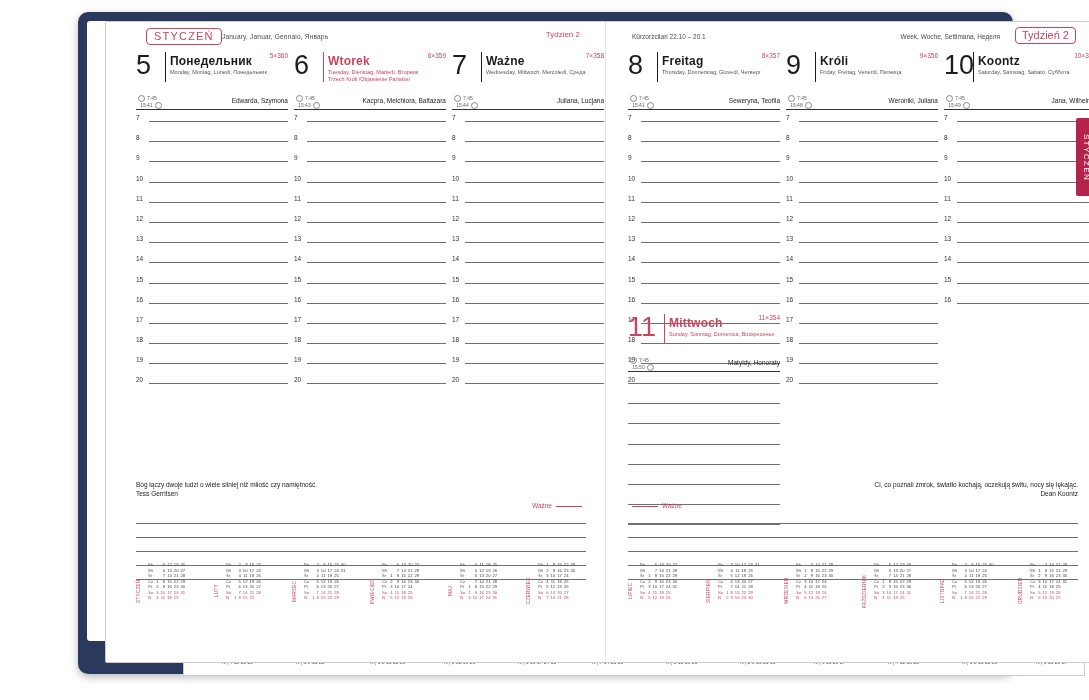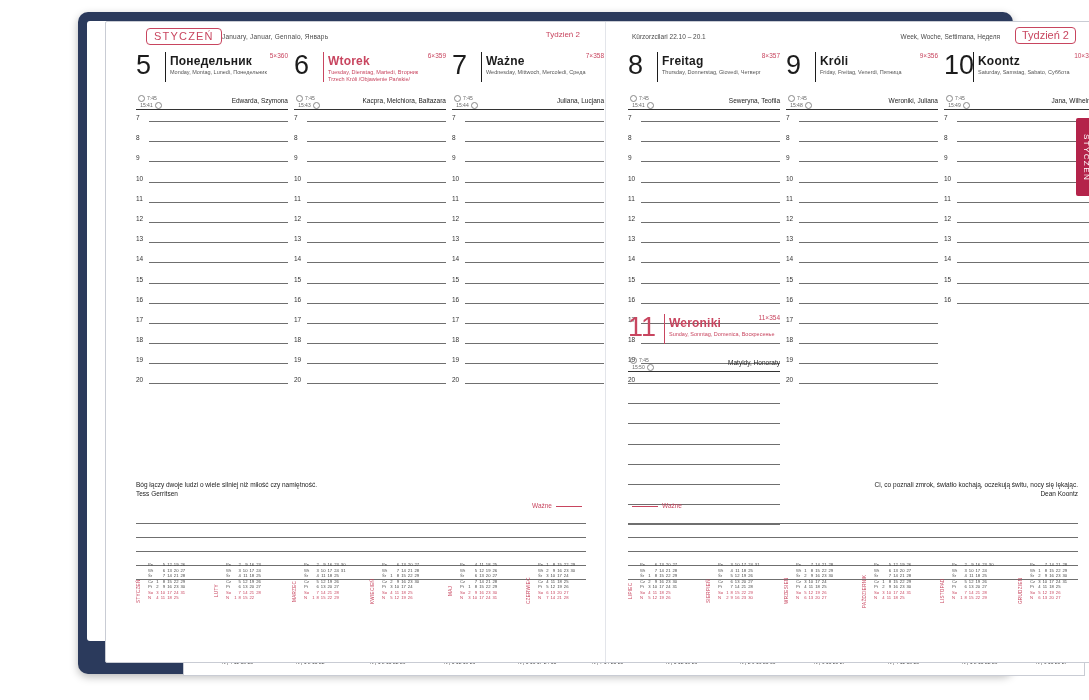--- a/index.html
+++ b/index.html
@@ -1043,21 +1043,21 @@
                   <div class="hrow" style="visibility: hidden;"></div>
                   <div class="hrow" style="visibility: hidden;"></div>
                   <div class="hrow" style="visibility: hidden;"></div>
                   <div class="hrow" style="visibility: hidden;"></div>
                 </div>
               </div>
               <div class="sunblock">
                 <div class="dayhead">
                   <div class="daynum" style="color:#c8455f;">11</div>
                   <div class="dayrule red" style="left:36px;"></div>
-                  <div class="dayname red" style="left:41px;">Weroniki</div>
+                  <div class="dayname red" style="left:41px;">Mittwoch</div>
                   <div class="daylangs red" style="left:41px;">Sunday, Sonntag, Domenica, Воскресенье</div>
                   <div class="daynumtxt">11×354</div>
                 </div>
                 <div class="namesrow">
                   <div class="sun"><span class="o"></span>7:45<br>&nbsp;&nbsp;&nbsp;15:50<span class="o"></span></div>
                   <div class="names">Matyldy, Honoraty</div>
                 </div>
                 <div class="hours">
                   <div class="hrow">
                     <div class="hline" style="left:0;"></div>

